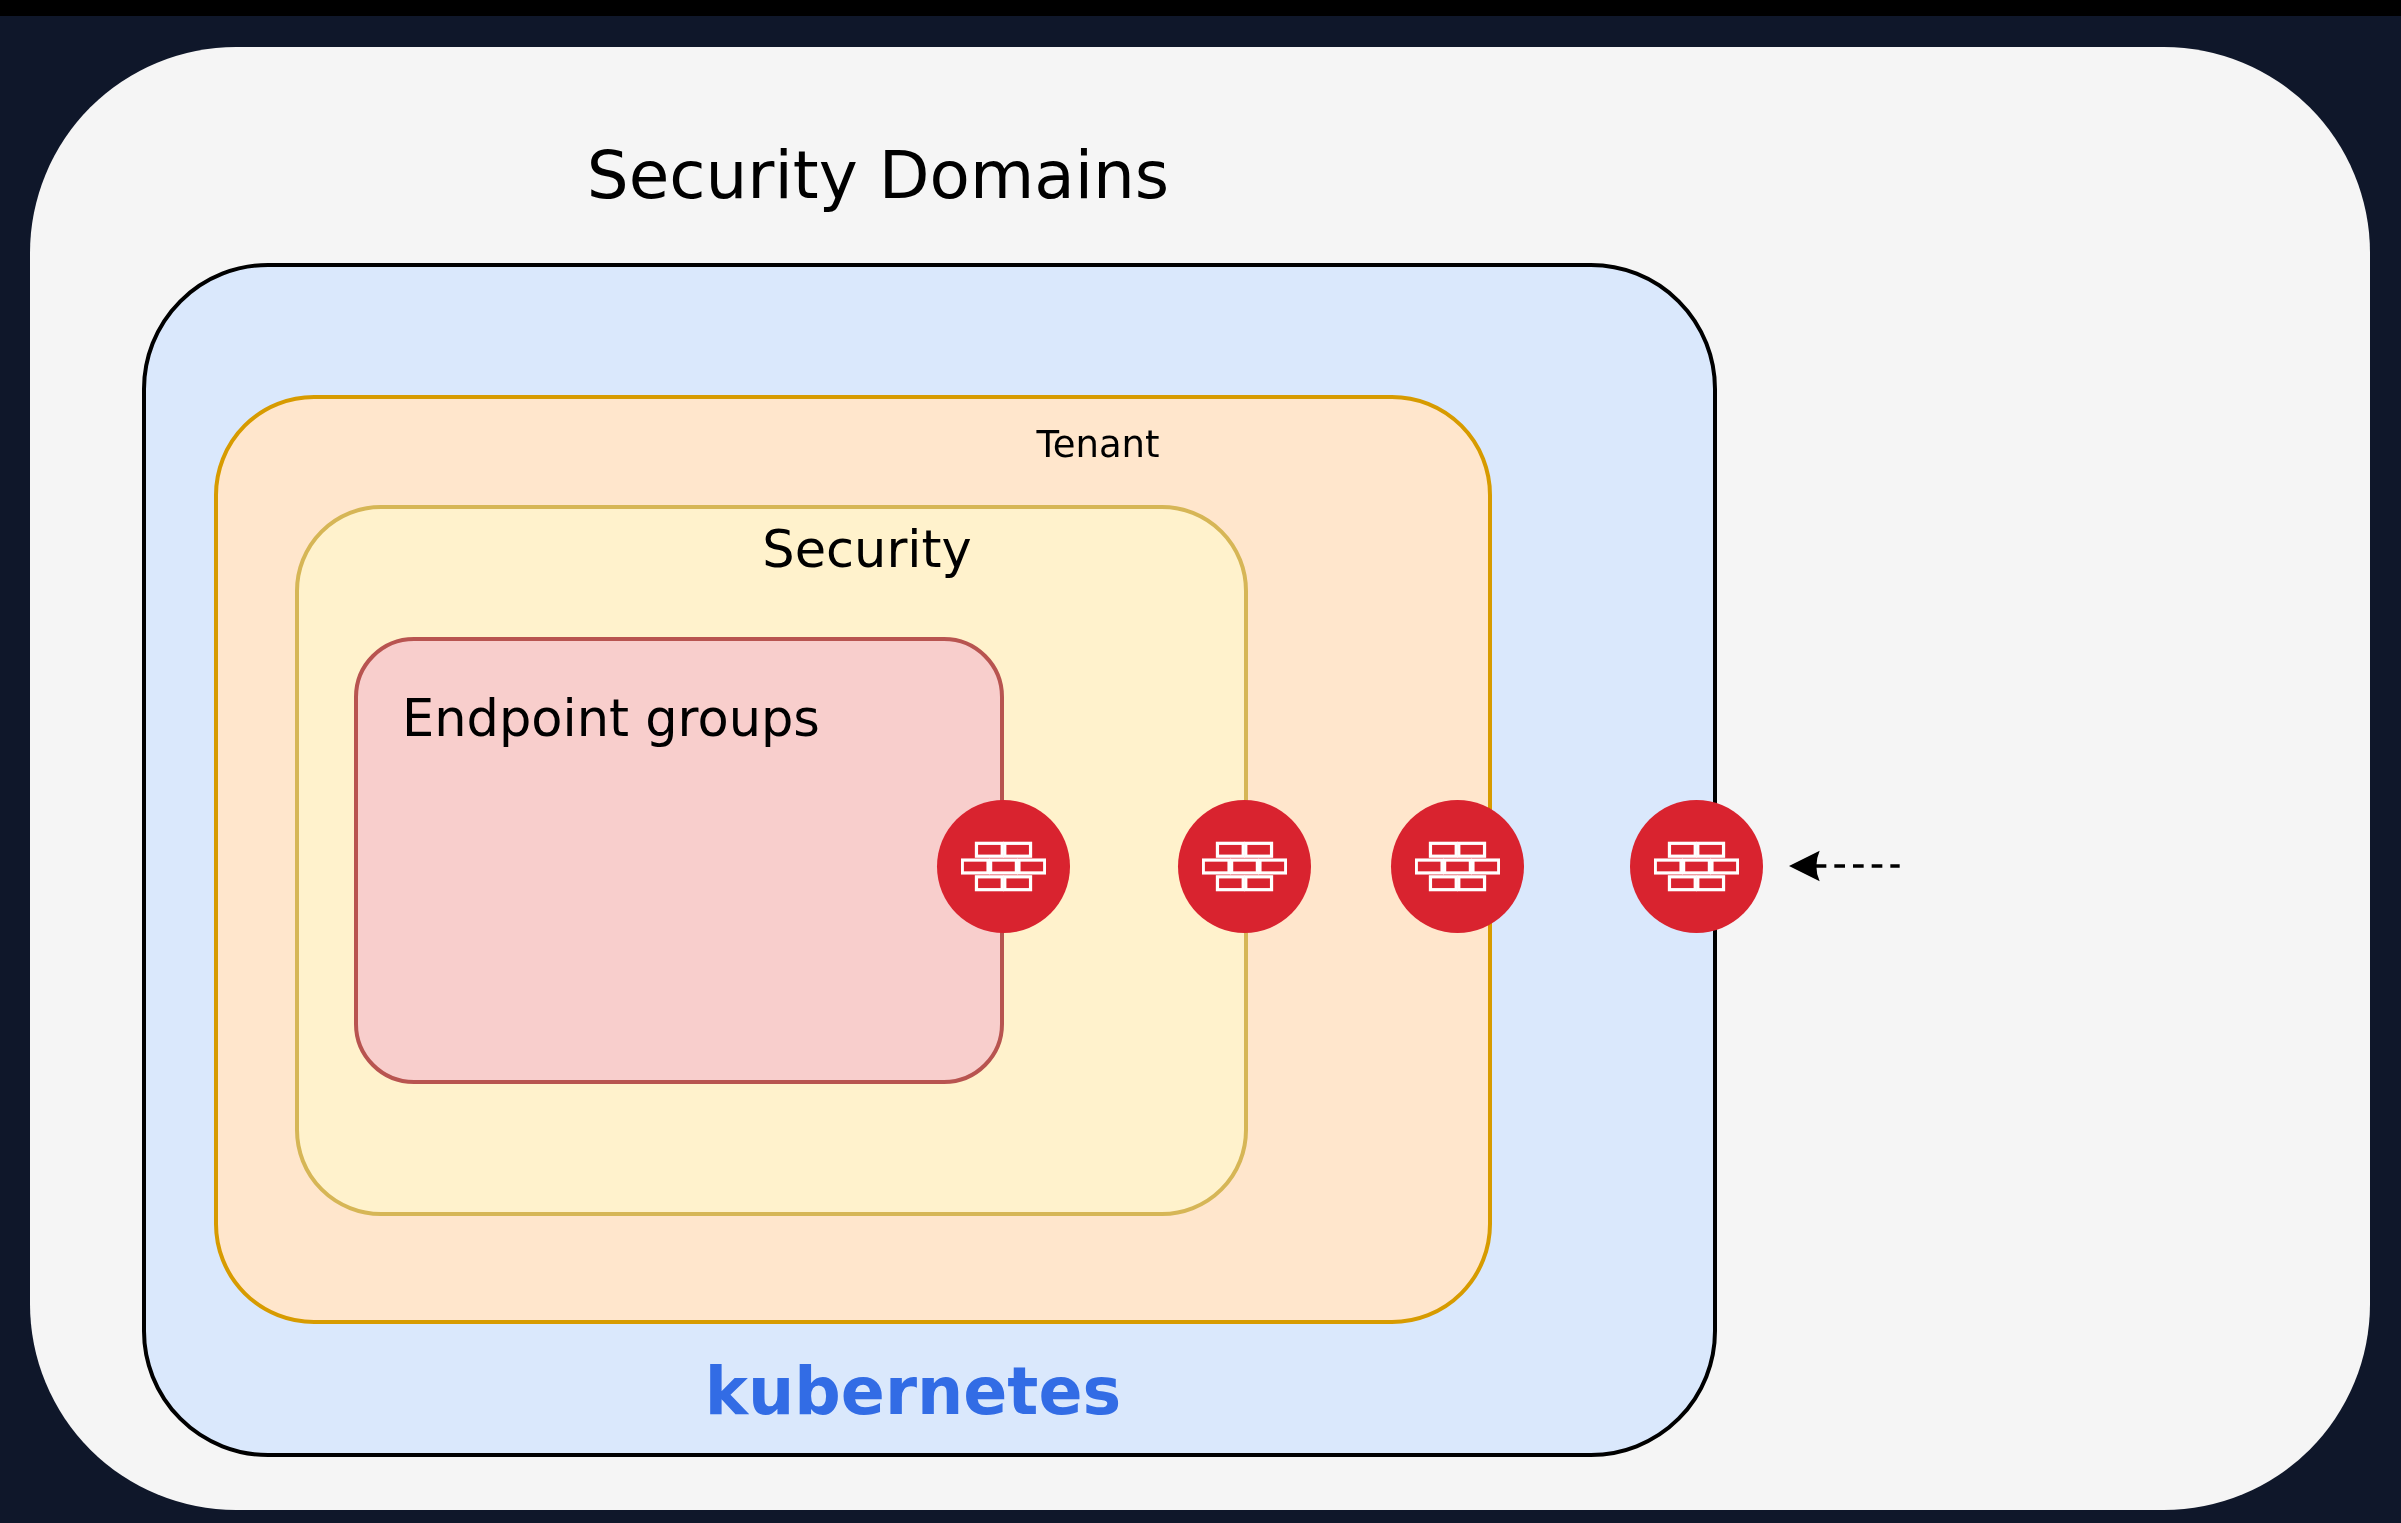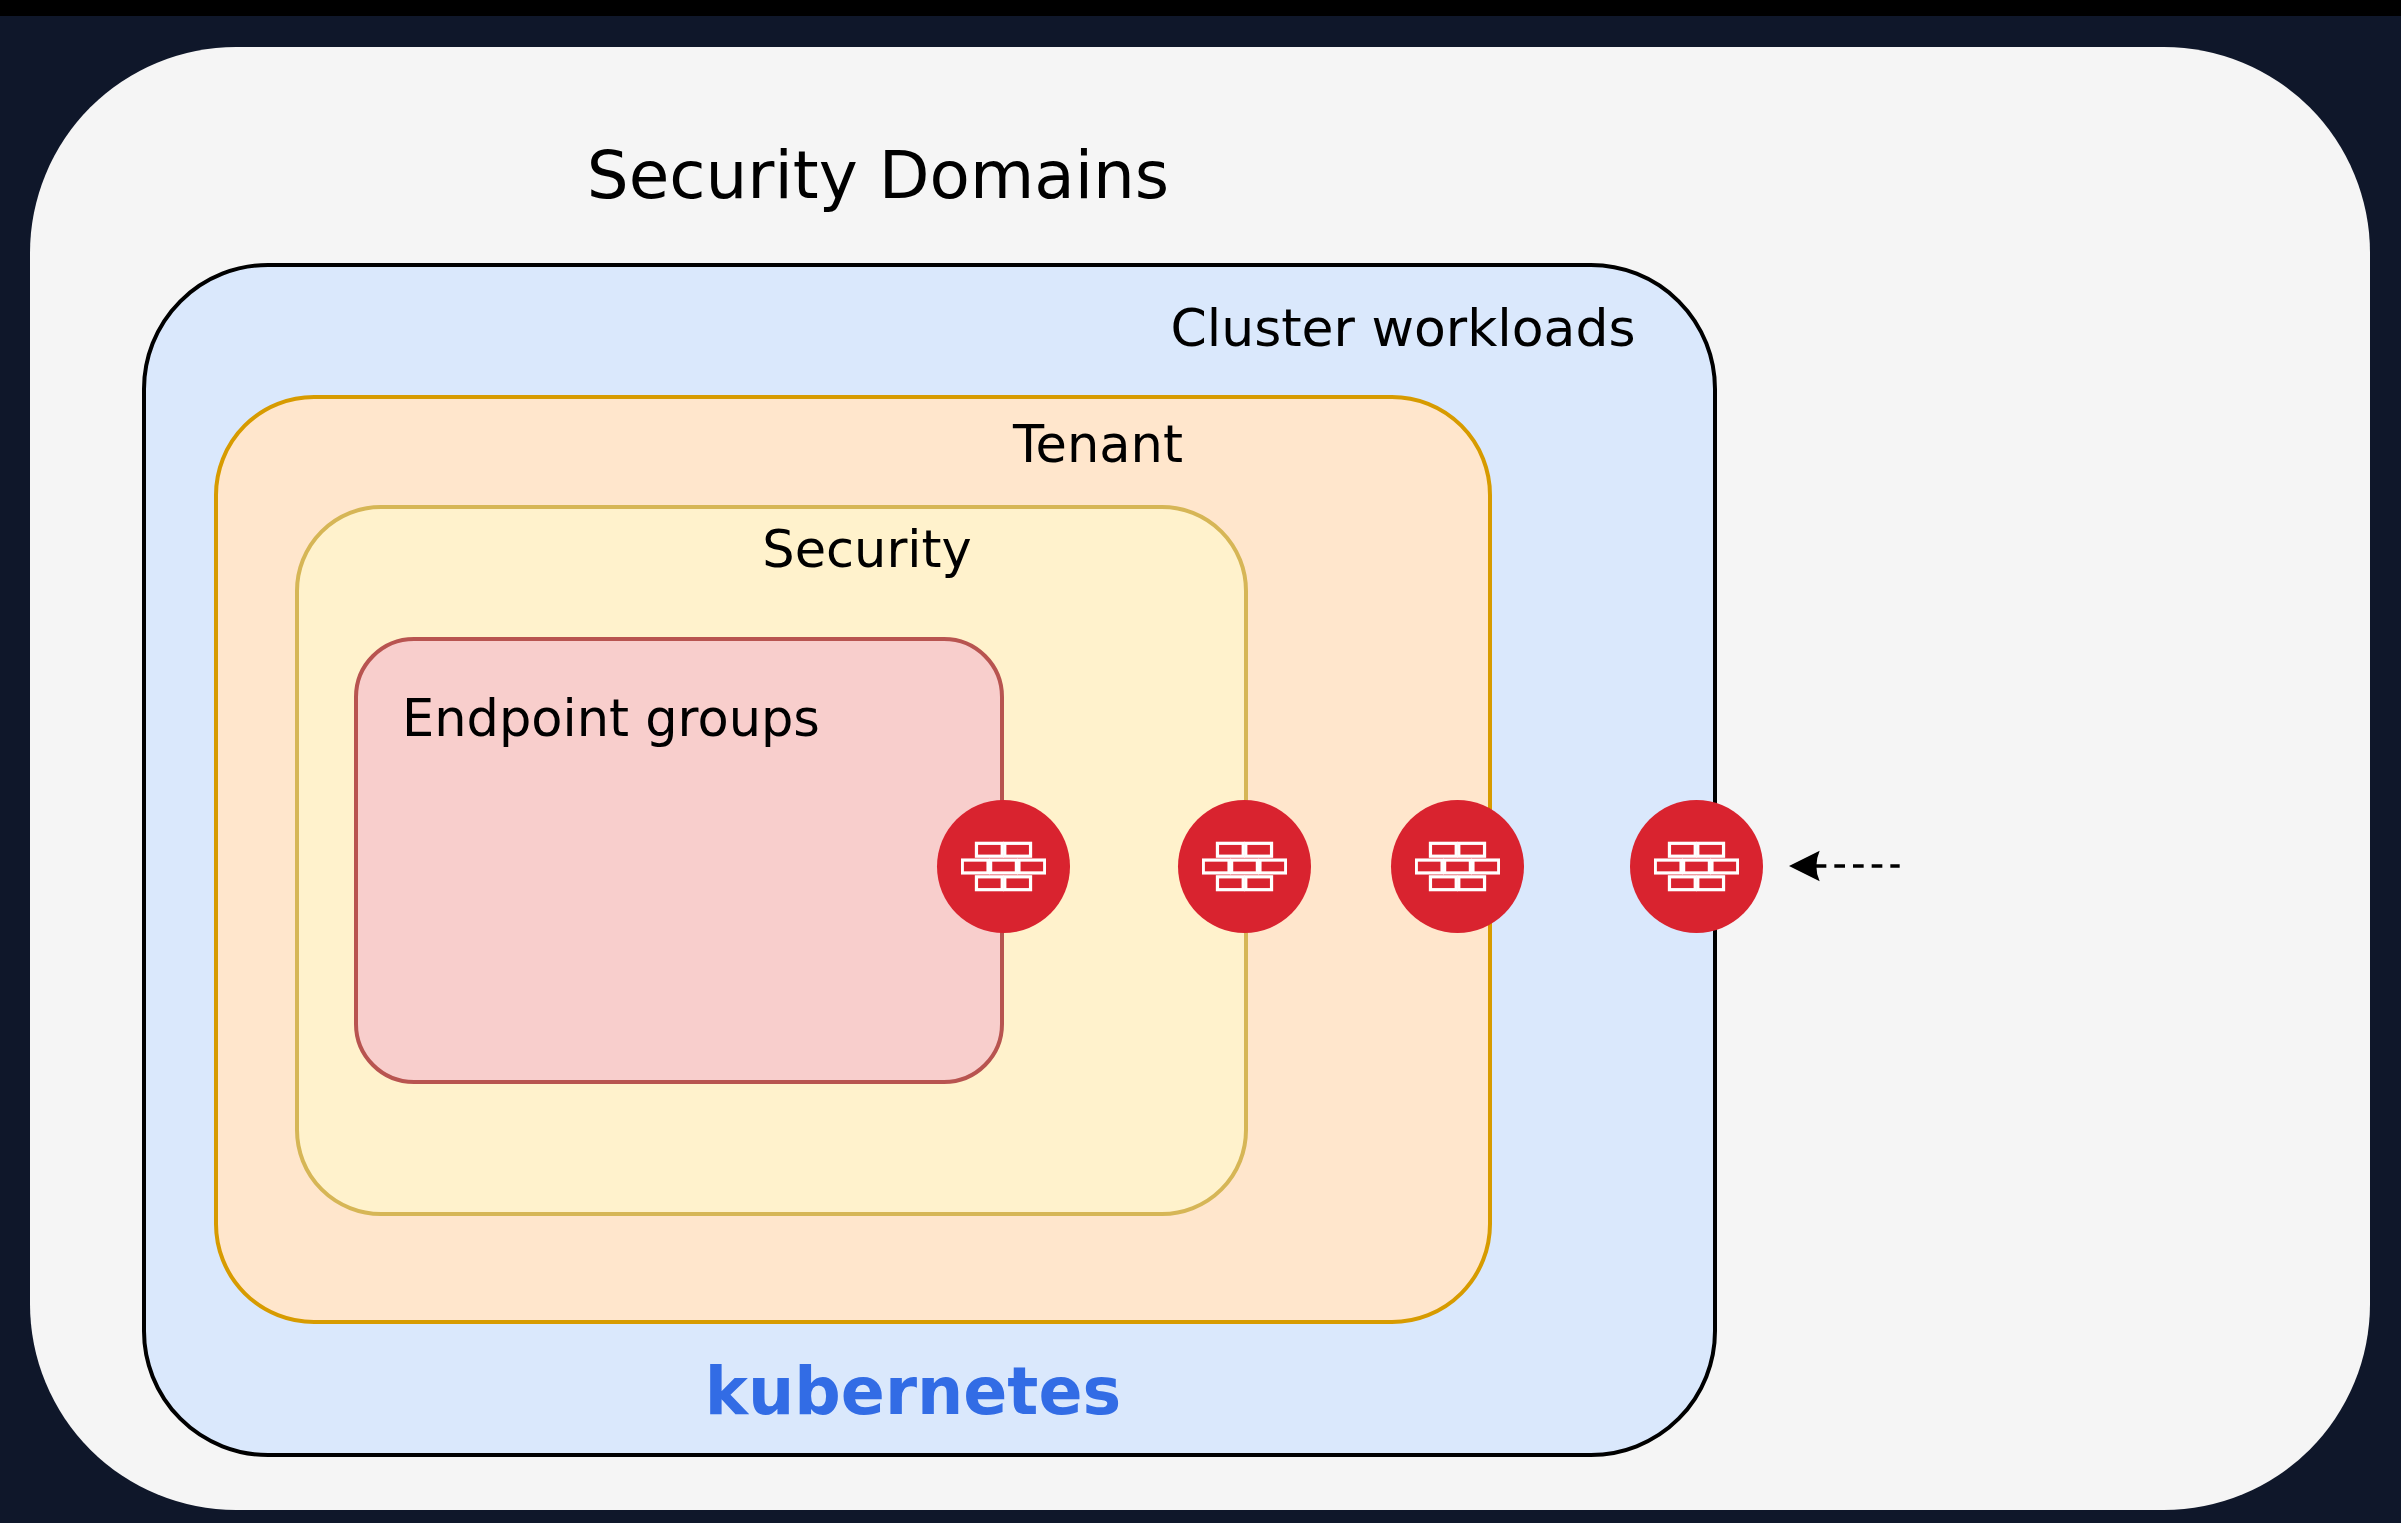--- a/index.html
+++ b/index.html
@@ -77,21 +77,21 @@
     border-radius: 60px;
   }
   .box-label {
     position: absolute;
     transform: translate(-50%, -50%);
     font-size: 52px;
     color: #000000;
     white-space: nowrap;
   }
   .label-cluster   { left: 1257px; top: 61px; }
-  .label-tenant    { left: 880px; top: 45px; font-size: 51px; }
+  .label-tenant    { left: 880px; top: 45px; font-size: 37px; }
   .label-namespace { left: 568px;  top: 40px; font-size: 51px; }
   .label-endpoint  { left: 253px;  top: 77px; font-size: 51px; }
   .label-kubernetes {
     position: absolute;
     left: 767px;
     top: 1124px;
     transform: translate(-50%, -50%);
     font-size: 65px;
     font-weight: bold;
     color: #326ce5;
@@ -131,21 +131,20 @@
 </style>
 </head>
 <body>
 
 <div class="stage">
   <div class="panel">
 
     <div class="diagram-title">Security Domains</div>
 
     <div class="box box-cluster">
-      <span class="box-label label-cluster">Cluster workloads</span>
       <span class="label-kubernetes">kubernetes</span>
     </div>
 
     <div class="box box-tenant">
       <span class="box-label label-tenant">Tenant</span>
     </div>
 
     <div class="box box-namespace">
       <span class="box-label label-namespace">Security</span>
     </div>

